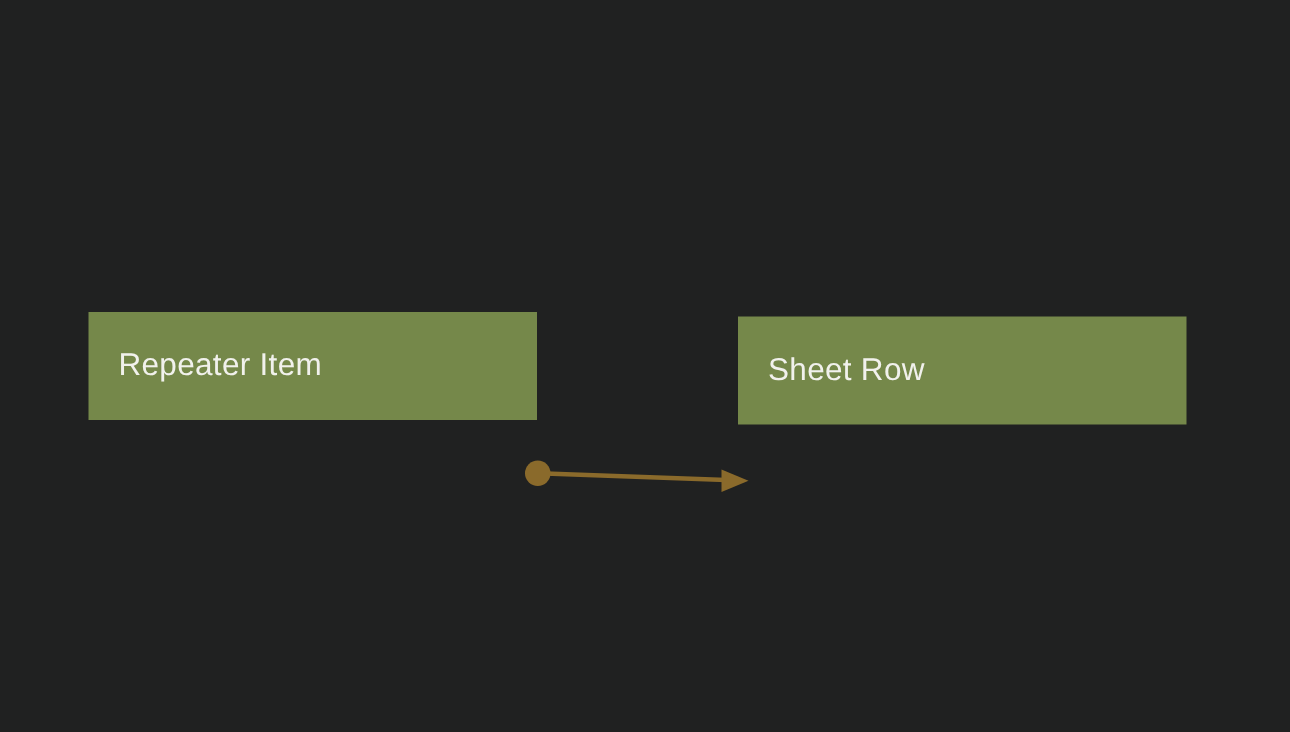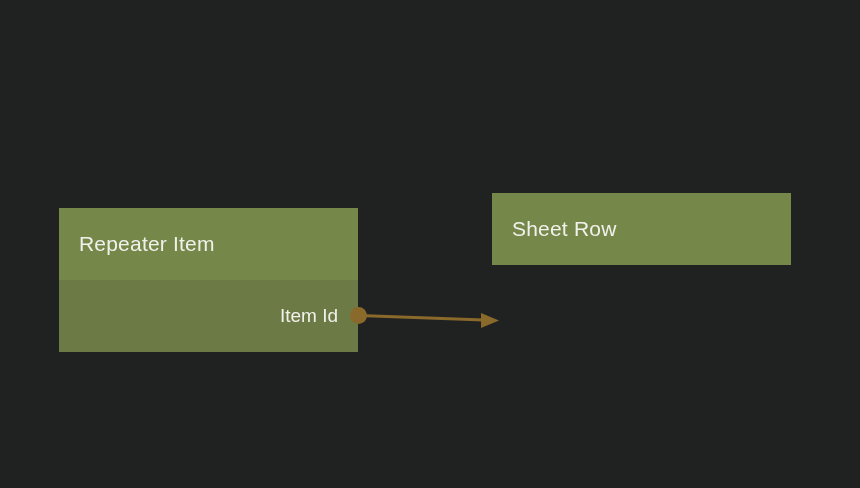--- a/index.html
+++ b/index.html
@@ -10,21 +10,21 @@
     background: var(--canvas-bg, #202121);
     font-family: "Liberation Sans", sans-serif;
     overflow: hidden;
   }
   .node {
     position: absolute;
     width: 299px;
     height: 144px;
   }
   #node-repeater-item { left: 59px;  top: 208px; }
-  #node-sheet-row     { left: 492px; top: 193px; }
+  #node-sheet-row     { left: 492px; top: 211px; }
   .node-header {
     height: 72px;
     background: var(--node-header, #75884a);
     display: flex;
     align-items: center;
     padding: 0 20px;
     box-sizing: border-box;
     color: var(--node-text, #f1f1ec);
     font-size: 21px;
     letter-spacing: 0.2px;
@@ -67,25 +67,20 @@
 
   <svg class="connector" width="860" height="488" aria-hidden="true">
     <line x1="359" y1="315.5" x2="484" y2="320"></line>
     <polygon points="499,320.5 481,313 481,328"></polygon>
   </svg>
 
   <div class="node" id="node-repeater-item">
     <div class="node-header">
       <span>Repeater Item</span>
     </div>
-    <div class="node-body">
-      <div class="field align-right">
-        <span>Item Id</span>
-      </div>
-    </div>
   </div>
 
   <div class="port-dot"></div>
 
   <div class="node" id="node-sheet-row">
     <div class="node-header">
       <span>Sheet Row</span>
     </div>
   </div>
 

